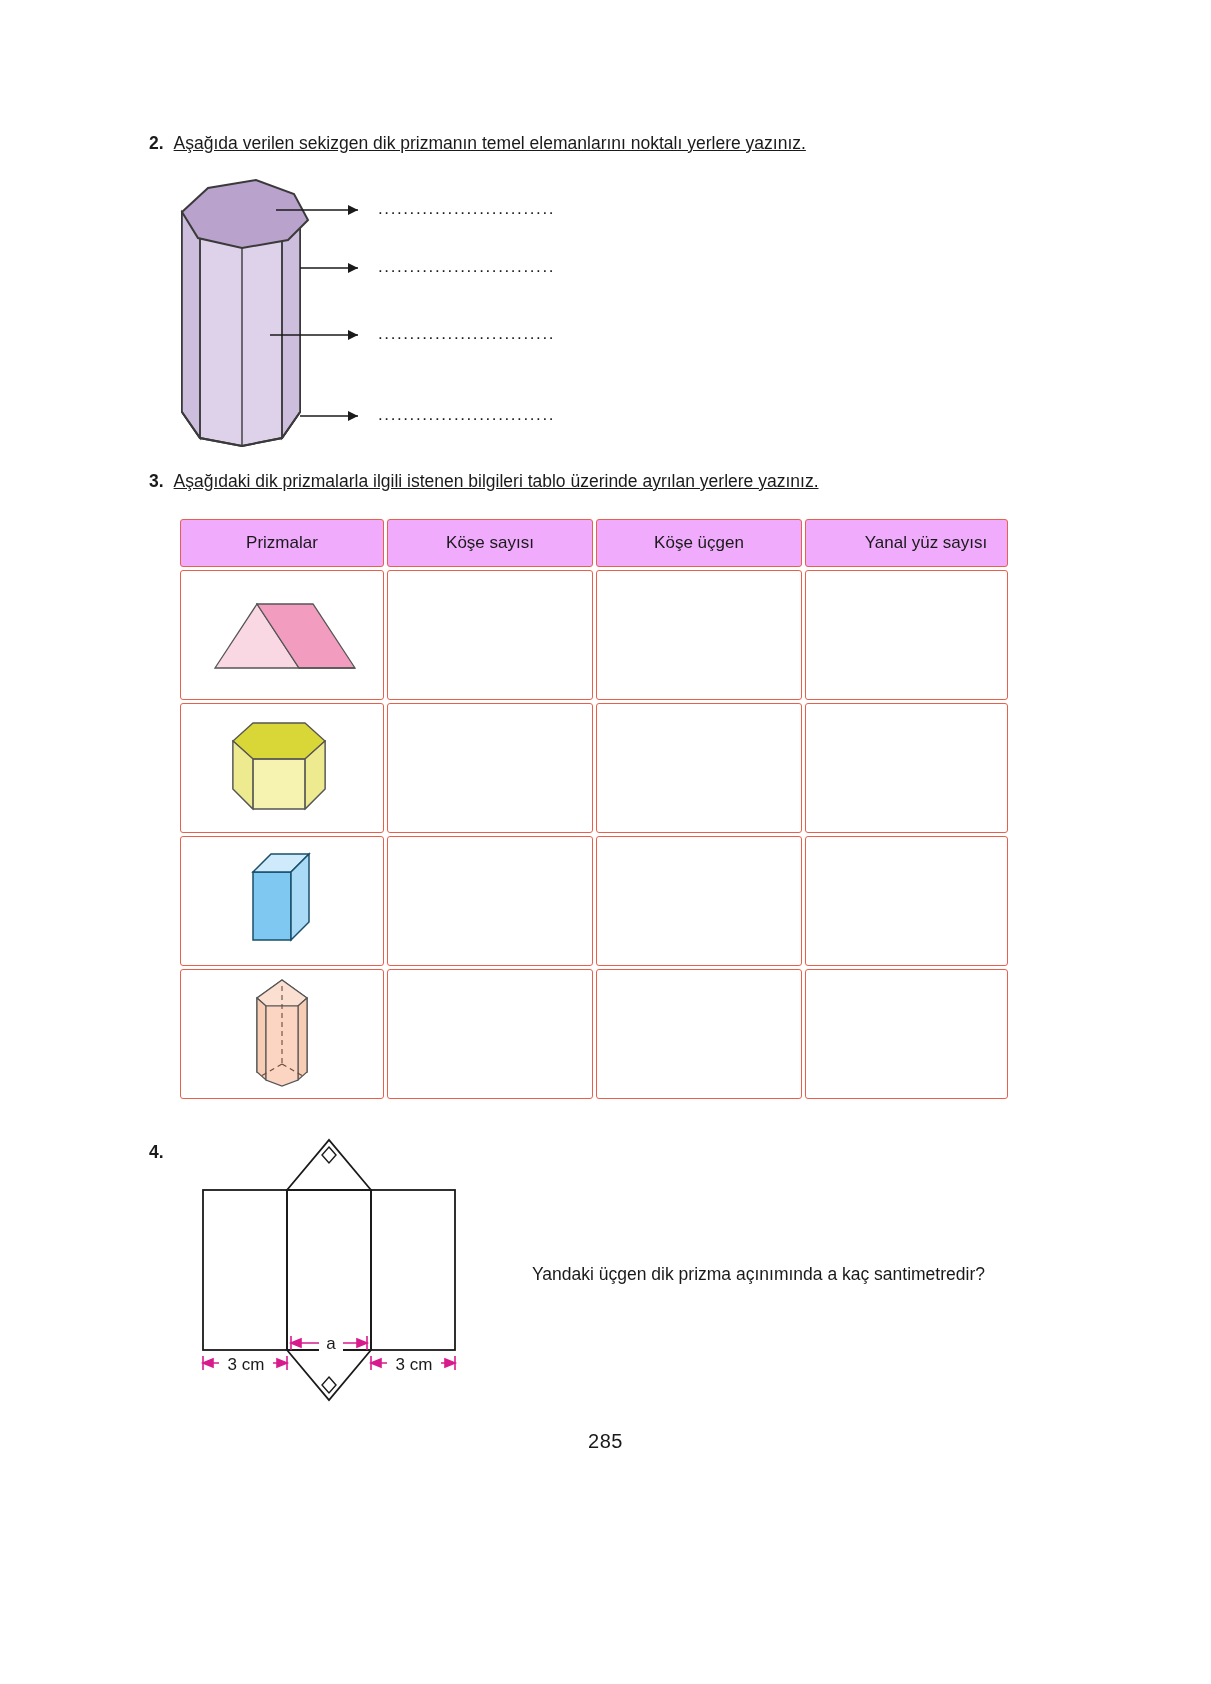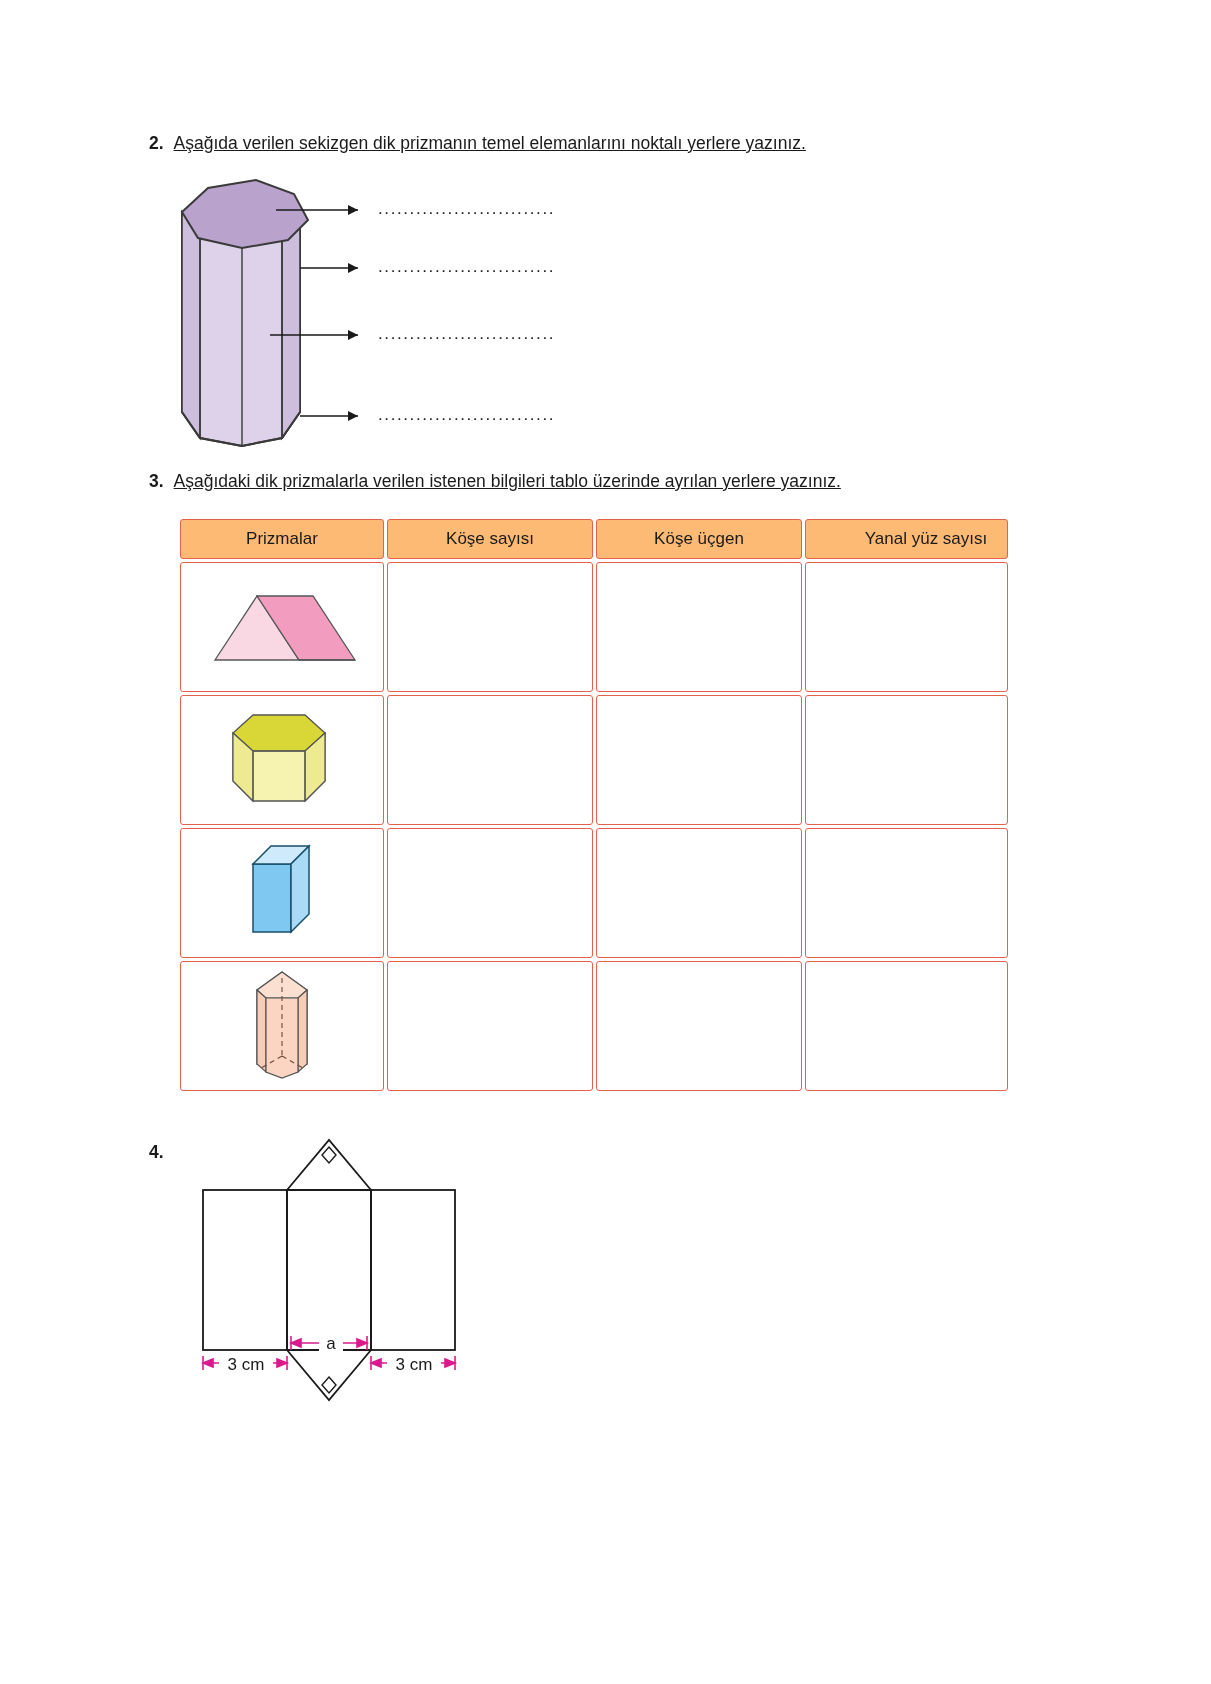--- a/index.html
+++ b/index.html
@@ -42,26 +42,26 @@
 
   
   #q3-line { left:149px; top:470px; }
 
   .table-wrap { position:absolute; left:177px; top:516px; }
   table.prism-table {
     border-collapse:separate;
     border-spacing:3px;
   }
   table.prism-table th {
-    background:#fdba74;
+    background:#f0abfc;
     border:1.6px solid #e8604c;
     border-radius:3px;
     font-weight:normal;
     font-size:17px;
-    height:40px;
+    height:48px;
     text-align:center;
     color:#1a1a1a;
     margin-top:12px;
   }
   table.prism-table td {
     border:1.6px solid #e8604c;
     border-radius:3px;
     background:#ffffff;
     height:130px;
     vertical-align:middle;
@@ -127,21 +127,21 @@
       </g>
     </svg>
     <span class="dotline" style="left:218px; top:31px;">............................</span>
     <span class="dotline" style="left:218px; top:89px;">............................</span>
     <span class="dotline" style="left:218px; top:156px;">............................</span>
     <span class="dotline" style="left:218px; top:237px;">............................</span>
   </div>
 
   <div class="q-line" id="q3-line">
     <span class="q-num">3.</span>
-    <span class="q-text">Aşağıdaki dik prizmalarla verilen istenen bilgileri tablo üzerinde ayrılan yerlere yazınız.</span>
+    <span class="q-text">Aşağıdaki dik prizmalarla ilgili istenen bilgileri tablo üzerinde ayrılan yerlere yazınız.</span>
   </div>
 
   <div class="table-wrap">
     <table class="prism-table">
       <thead>
         <tr>
           <th class="c0">Prizmalar</th>
           <th class="c1">Köşe sayısı</th>
           <th class="c2">Köşe üçgen</th>
           <th class="c3">Yanal yüz sayısı</th>
@@ -261,15 +261,17 @@
 
       <rect x="144" y="203" width="24" height="20" fill="#ffffff"></rect>
       <text x="156" y="219" font-family="Liberation Sans, sans-serif" font-size="17" fill="#1a1a1a" text-anchor="middle">a</text>
       <rect x="44" y="223" width="54" height="21" fill="#ffffff"></rect>
       <text x="71" y="240" font-family="Liberation Sans, sans-serif" font-size="17" fill="#1a1a1a" text-anchor="middle">3 cm</text>
       <rect x="212" y="223" width="54" height="21" fill="#ffffff"></rect>
       <text x="239" y="240" font-family="Liberation Sans, sans-serif" font-size="17" fill="#1a1a1a" text-anchor="middle">3 cm</text>
     </svg>
   </div>
 
-
+  <div id="q4-text">Yandaki üçgen dik prizma açınımında a kaç santimetredir?</div>
+
+  <div id="page-no">285</div>
 
 </div>
 
 </body></html>

